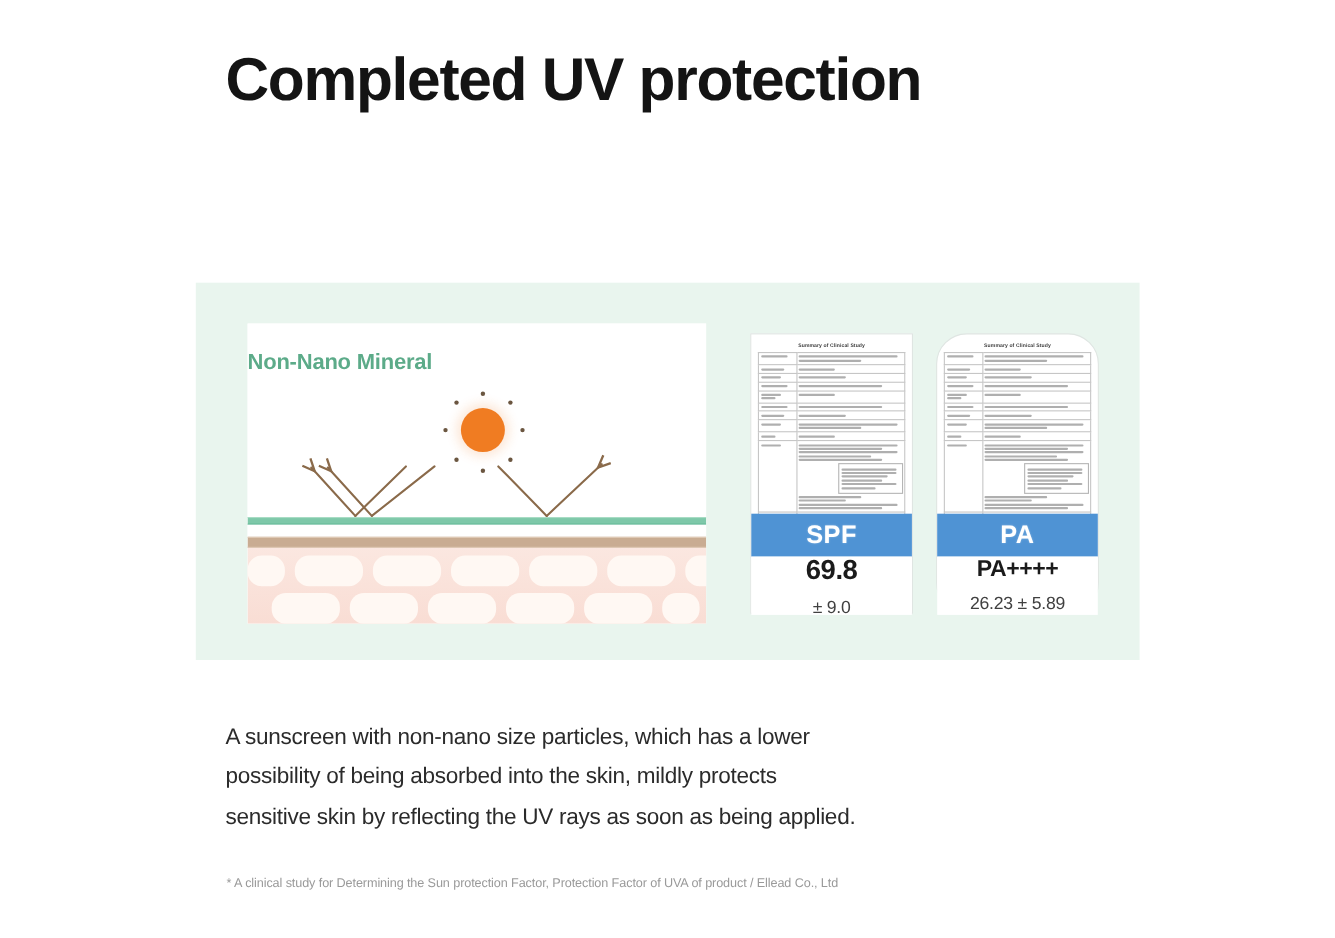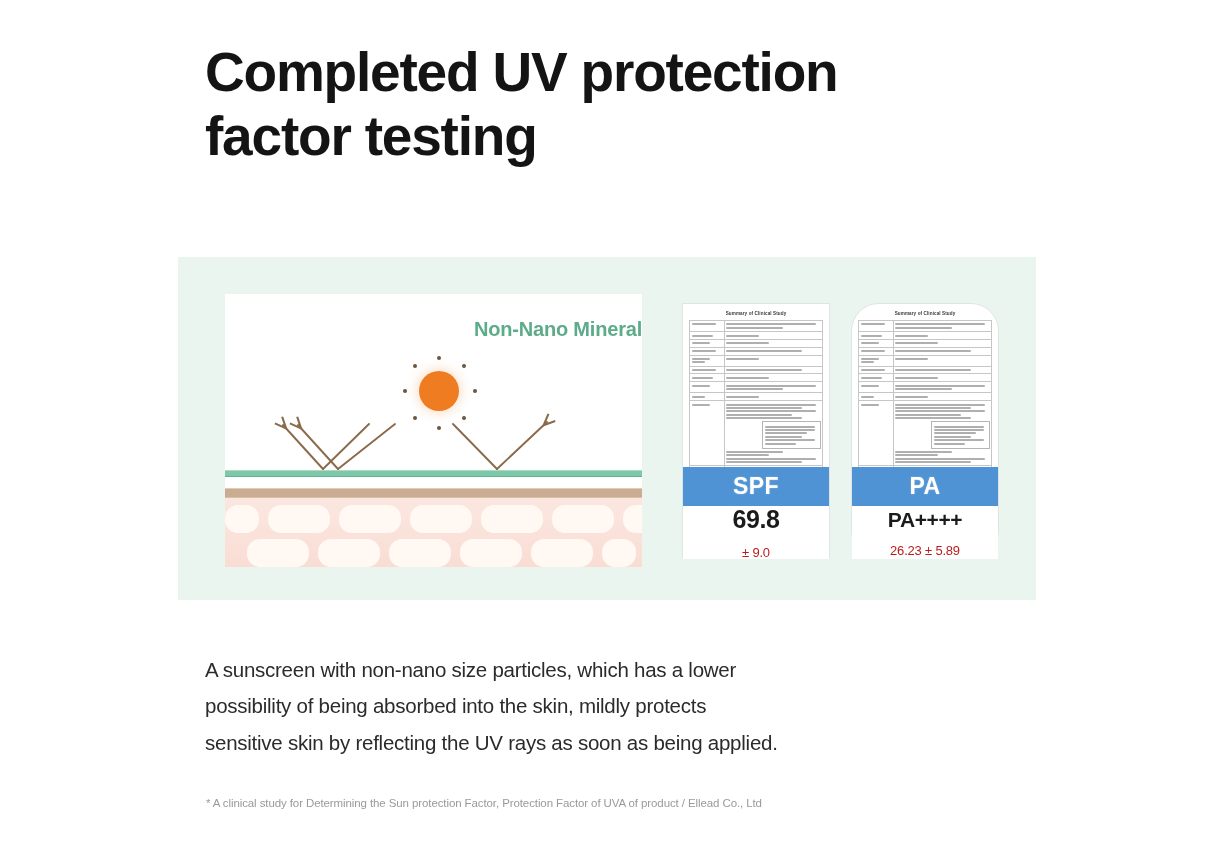--- a/index.html
+++ b/index.html
@@ -60,21 +60,21 @@
     width: 100%;
     height: 178px;
     background: #ffffff;
   }
 
   .illus-label {
     position: absolute;
     left: 0;
     top: 24px;
     width: 100%;
-    text-align: right;
+    text-align: left;
     font-size: 20px;
     font-weight: 600;
     letter-spacing: -0.2px;
     color: #5cab89;
   }
 
   
   .sun {
     position: absolute;
     left: 194px;
@@ -246,22 +246,22 @@
     gap: 11px;
   }
   .result-main {
     font-size: 25px;
     font-weight: 700;
     color: #1b1b1b;
     letter-spacing: -0.4px;
   }
   .result-main.small { font-size: 21px; }
   .result-sub {
-    font-size: 13px;
-    color: #b91c1c;
+    font-size: 16px;
+    color: #404040;
     letter-spacing: -0.2px;
   }
 
   
   .body-copy {
     position: absolute;
     left: 205px;
     top: 652px;
     width: 830px;
     font-size: 20.5px;
@@ -283,21 +283,20 @@
     white-space: nowrap;
   }
 </style>
 </head>
 <body>
 
 <div class="page">
 
   <h1 class="headline">
     <span class="line">Completed UV protection</span>
-    <span class="line">factor testing</span>
   </h1>
 
   <div class="feature-panel">
 
     <div class="illustration">
       <div class="illus-sky"></div>
 
       <div class="illus-label">Non-Nano Mineral</div>
 
       <div class="sun"></div>

